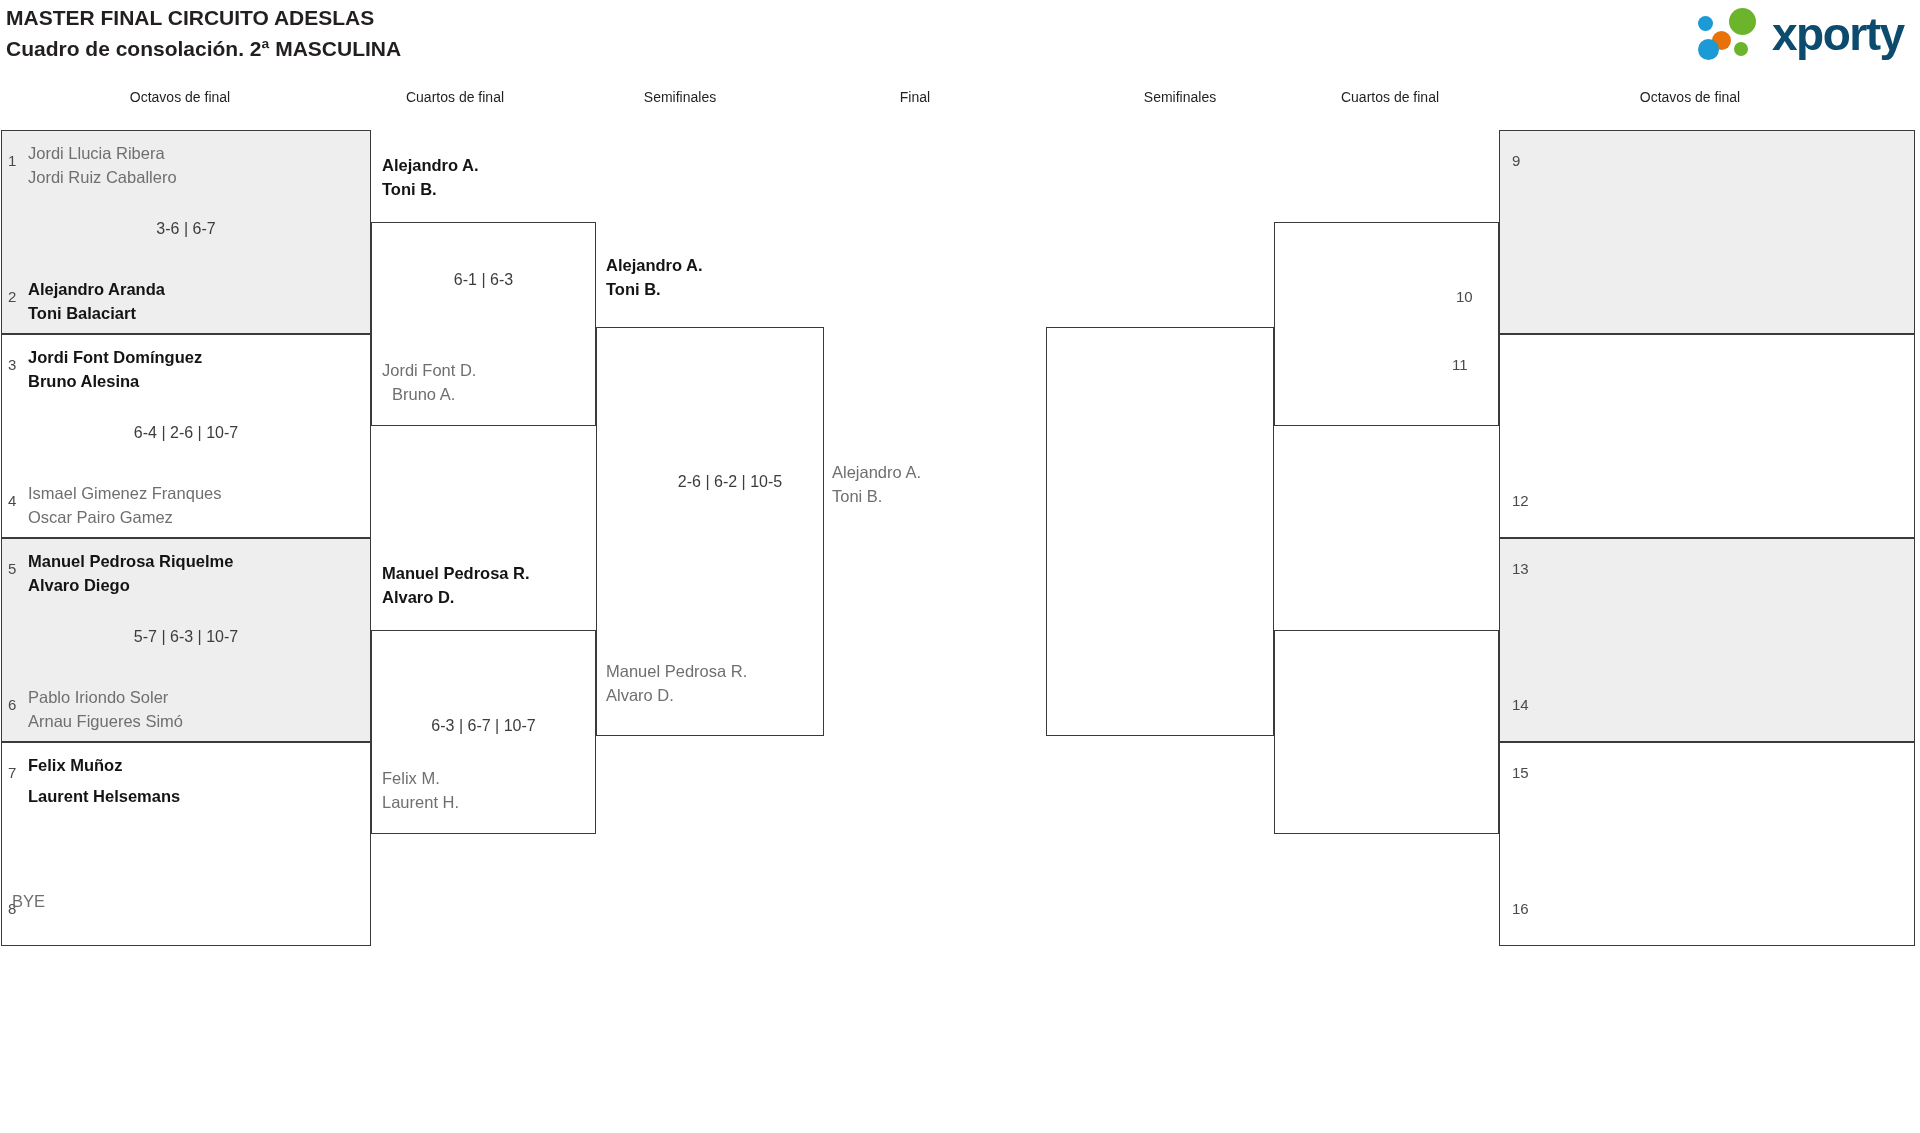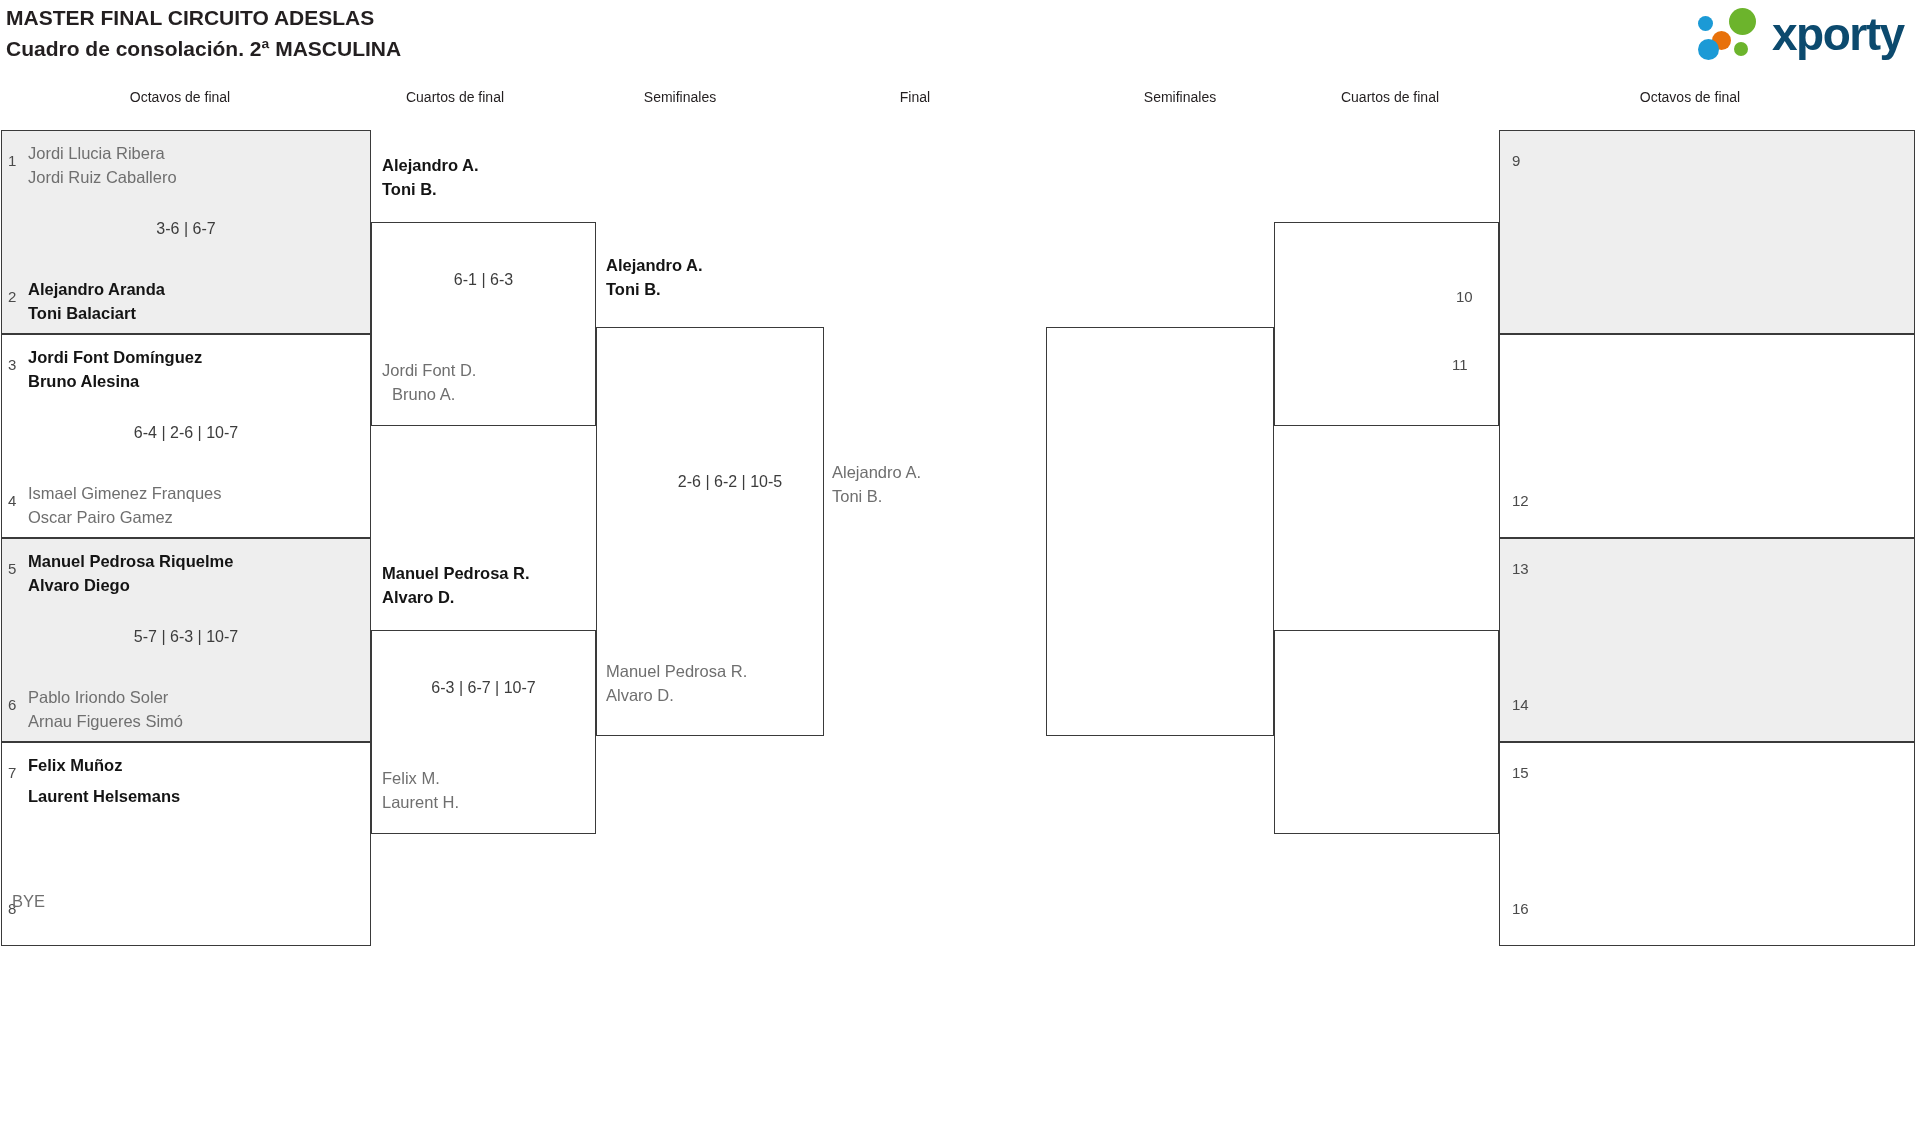--- a/index.html
+++ b/index.html
@@ -182,21 +182,21 @@
   <div class="r-box" style="left:371px; top:630px; width:225px; height:204px;"></div>
 
   <div class="team winner" style="left:382px; top:153px;">Alejandro A.</div>
   <div class="team winner" style="left:382px; top:177px;">Toni B.</div>
   <div class="score" style="left:371px; top:270px; width:225px;">6-1 | 6-3</div>
   <div class="team" style="left:382px; top:358px;">Jordi Font D.</div>
   <div class="team" style="left:392px; top:382px;">Bruno A.</div>
 
   <div class="team winner" style="left:382px; top:561px;">Manuel Pedrosa R.</div>
   <div class="team winner" style="left:382px; top:585px;">Alvaro D.</div>
-  <div class="score" style="left:371px; top:678px; width:225px;">6-3 | 6-7 | 10-7</div>
+  <div class="score" style="left:371px; top:716px; width:225px;">6-3 | 6-7 | 10-7</div>
   <div class="team" style="left:382px; top:766px;">Felix M.</div>
   <div class="team" style="left:382px; top:790px;">Laurent H.</div>
 
   <div class="r-box" style="left:596px; top:327px; width:228px; height:409px;"></div>
 
   <div class="team winner" style="left:606px; top:253px;">Alejandro A.</div>
   <div class="team winner" style="left:606px; top:277px;">Toni B.</div>
   <div class="score" style="left:596px; top:472px; width:268px;">2-6 | 6-2 | 10-5</div>
   <div class="team" style="left:606px; top:659px;">Manuel Pedrosa R.</div>
   <div class="team" style="left:606px; top:683px;">Alvaro D.</div>

